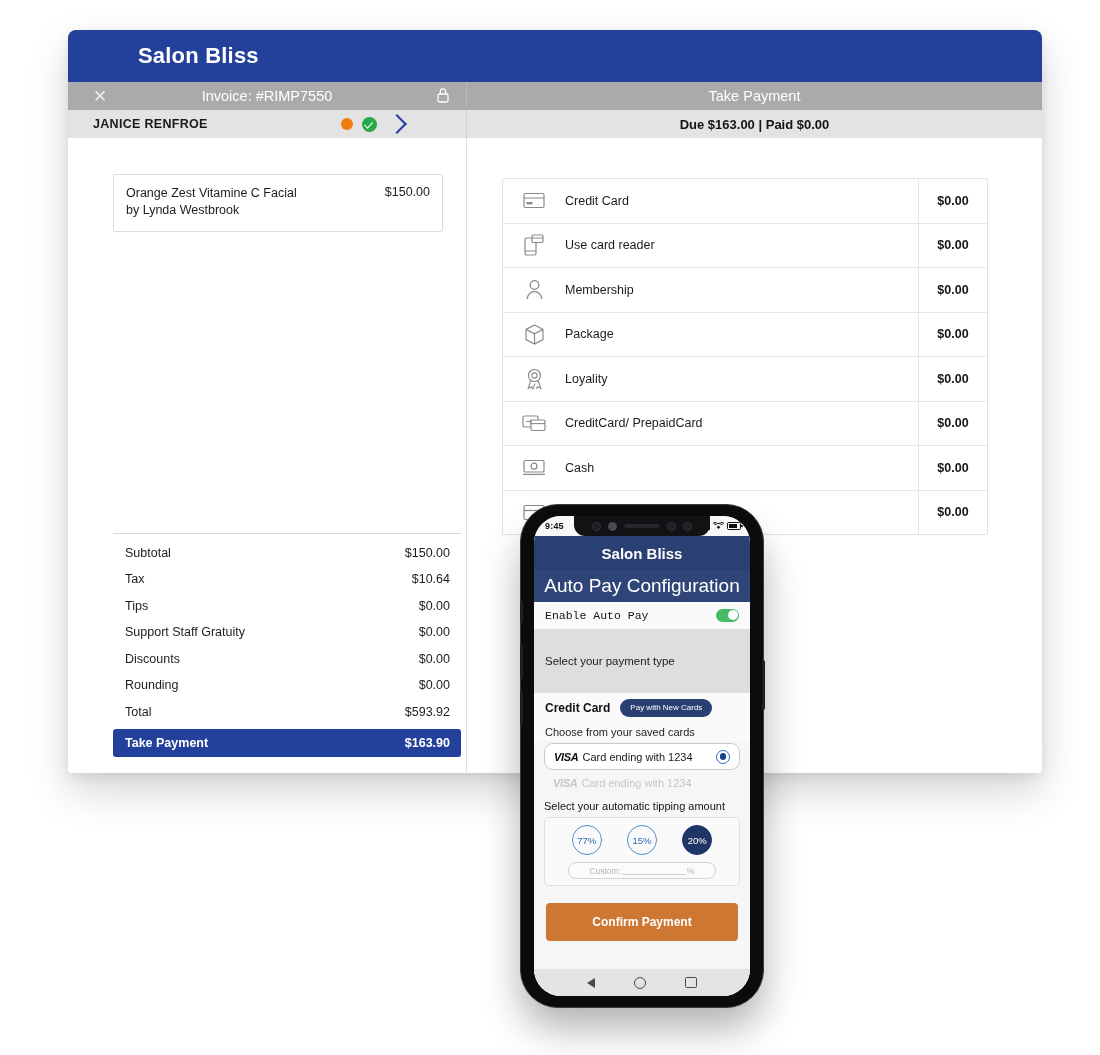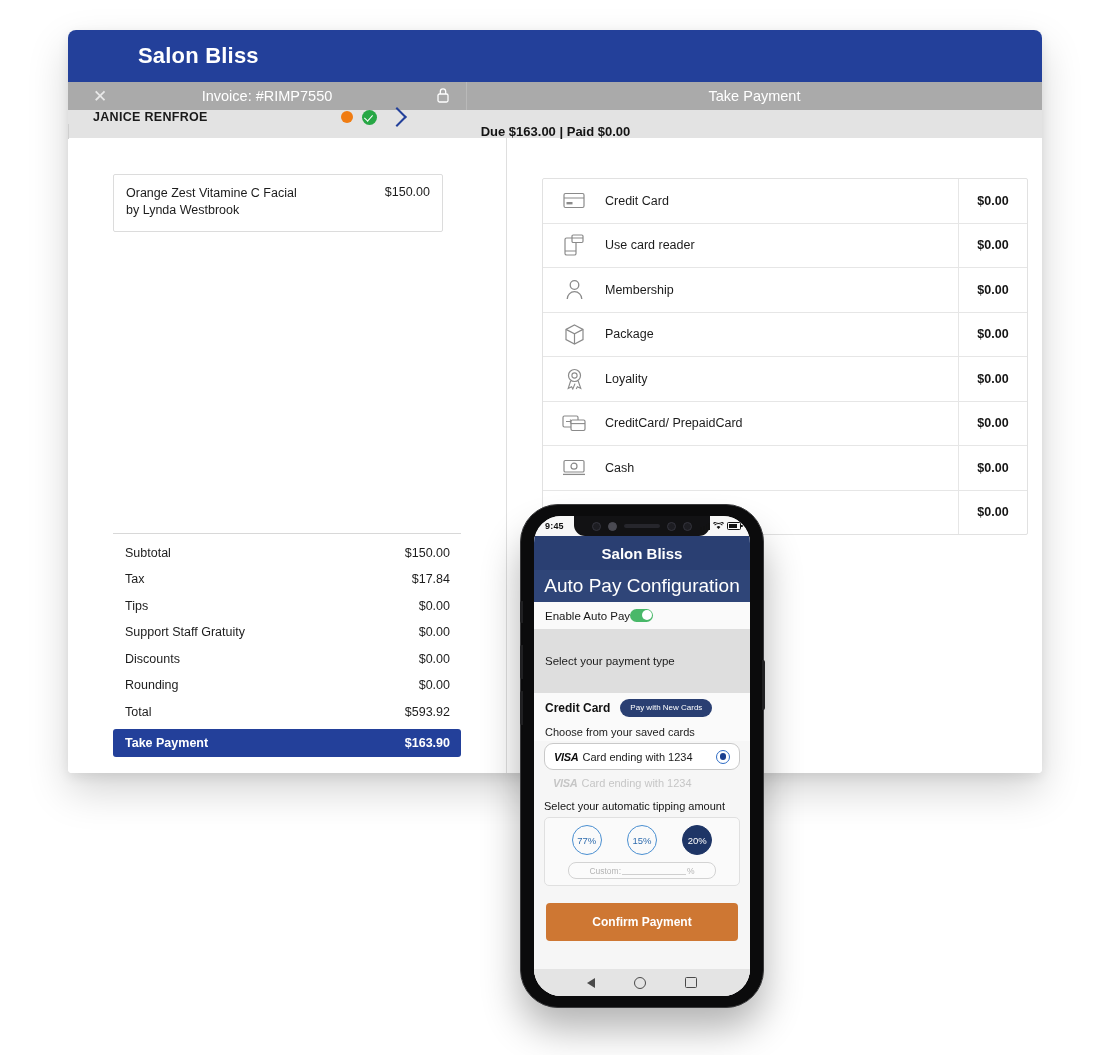--- a/index.html
+++ b/index.html
@@ -45,38 +45,38 @@
   }
   .lock-ico{position:absolute;right:16px;top:5px;width:14px;height:17px;}
   .subhead-right{
     flex:1;display:flex;align-items:center;justify-content:center;
     border-left:1px solid #b9b9b9;
   }
   .subhead-right span{color:#ffffff;font-size:14.5px;}
 
   
   .inforow{
-    height:28px;background:#e3e3e3;display:flex;align-items:stretch;flex-direction:column;
+    height:28px;background:#e3e3e3;display:flex;align-items:stretch;
   }
   .inforow-left{width:398px;display:flex;align-items:center;position:relative;}
   .cust-name{margin-left:25px;font-size:12.5px;font-weight:bold;color:#1a1a1a;letter-spacing:.3px;}
   .status-icons{position:absolute;right:62px;top:0;bottom:0;display:flex;align-items:center;gap:9px;}
   .dot-orange{width:12px;height:12px;border-radius:50%;background:#f07c12;}
   .check-green{width:15px;height:15px;border-radius:50%;background:#27a745;position:relative;}
   .check-green:after{
     content:"";position:absolute;left:4px;top:3.5px;width:4px;height:7px;
     border:solid #fff;border-width:0 1.6px 1.6px 0;transform:rotate(42deg);
   }
   .chev{width:12px;height:12px;border:solid #23409a;border-width:0 2.2px 2.2px 0;transform:rotate(-45deg);margin-left:4px;}
   .inforow-right{flex:1;display:flex;align-items:center;justify-content:center;border-left:1px solid #cfcfcf;}
   .due-text{font-size:13px;font-weight:bold;color:#141414;}
 
   
   .body-split{display:flex;height:635px;background:#fff;}
-  .pane-left{width:398px;position:relative;border-right:1px solid #dfdfdf;padding-left:40px;}
+  .pane-left{width:398px;position:relative;border-right:1px solid #dfdfdf;}
   .pane-right{flex:1;position:relative;}
 
   
   .service-box{
     position:absolute;left:45px;top:36px;width:330px;
     border:1px solid #dcdcdc;border-radius:2px;background:#fff;
     padding:10px 12px 12px 12px;box-sizing:border-box;
     display:flex;justify-content:space-between;align-items:flex-start;
   }
   .svc-name{font-size:12.5px;color:#1c1c1c;line-height:17px;}
@@ -154,21 +154,21 @@
   .bars i:nth-child(3){height:6px}.bars i:nth-child(4){height:7.5px}
   .batt{width:12px;height:6.5px;border:1px solid #111;border-radius:1.5px;position:relative;}
   .batt:before{content:"";position:absolute;left:1px;top:1px;bottom:1px;right:3px;background:#111;}
   .batt:after{content:"";position:absolute;right:-2.5px;top:1.8px;width:1.5px;height:2.5px;background:#111;border-radius:0 1px 1px 0;}
 
   
   .p-brand{height:34px;background:#2a3f72;display:flex;align-items:center;justify-content:center;}
   .p-brand span{color:#fff;font-size:15px;font-weight:bold;}
   .p-title{height:32px;background:#2f4578;display:flex;align-items:center;justify-content:center;}
   .p-title span{color:#fff;font-size:19px;font-weight:normal;}
-  .p-row-toggle{height:27px;background:#fafafa;display:flex;align-items:center;padding:0 11px;}
+  .p-row-toggle{height:27px;background:#fafafa;display:flex;align-items:center;justify-content:space-between;padding:0 11px;font-family:Liberation Mono, monospace;}
   .p-row-toggle span{font-size:11.5px;color:#151515;}
   .toggle{width:23px;height:12.5px;border-radius:7px;background:#49b869;position:relative;flex:none;}
   .toggle:after{content:"";position:absolute;right:1.2px;top:1.2px;width:10px;height:10px;border-radius:50%;background:#fff;}
   .p-sel-type{height:40px;background:#dedede;display:flex;align-items:center;padding:12px 11px;}
   .p-sel-type span{font-size:11.5px;color:#1c1c1c;}
   .p-cc{height:29px;display:flex;align-items:center;padding:0 11px;gap:10px;background:#fafafa;}
   .p-cc-label{font-size:12px;font-weight:bold;color:#111;}
   .p-newcards{
     background:#2a3f72;color:#fff;border-radius:9px;font-size:8px;
     padding:4.5px 10px;white-space:nowrap;
@@ -267,21 +267,21 @@
       </div>
 
       <div class="totals">
         <div id="totals-rows">
             <div class="trow">
               <div class="tlab">Subtotal</div>
               <div class="tval">$150.00</div>
             </div>
             <div class="trow">
               <div class="tlab">Tax</div>
-              <div class="tval">$17.84</div>
+              <div class="tval">$10.64</div>
             </div>
             <div class="trow">
               <div class="tlab">Tips</div>
               <div class="tval">$0.00</div>
             </div>
             <div class="trow">
               <div class="tlab">Support Staff Gratuity</div>
               <div class="tval">$0.00</div>
             </div>
             <div class="trow">

